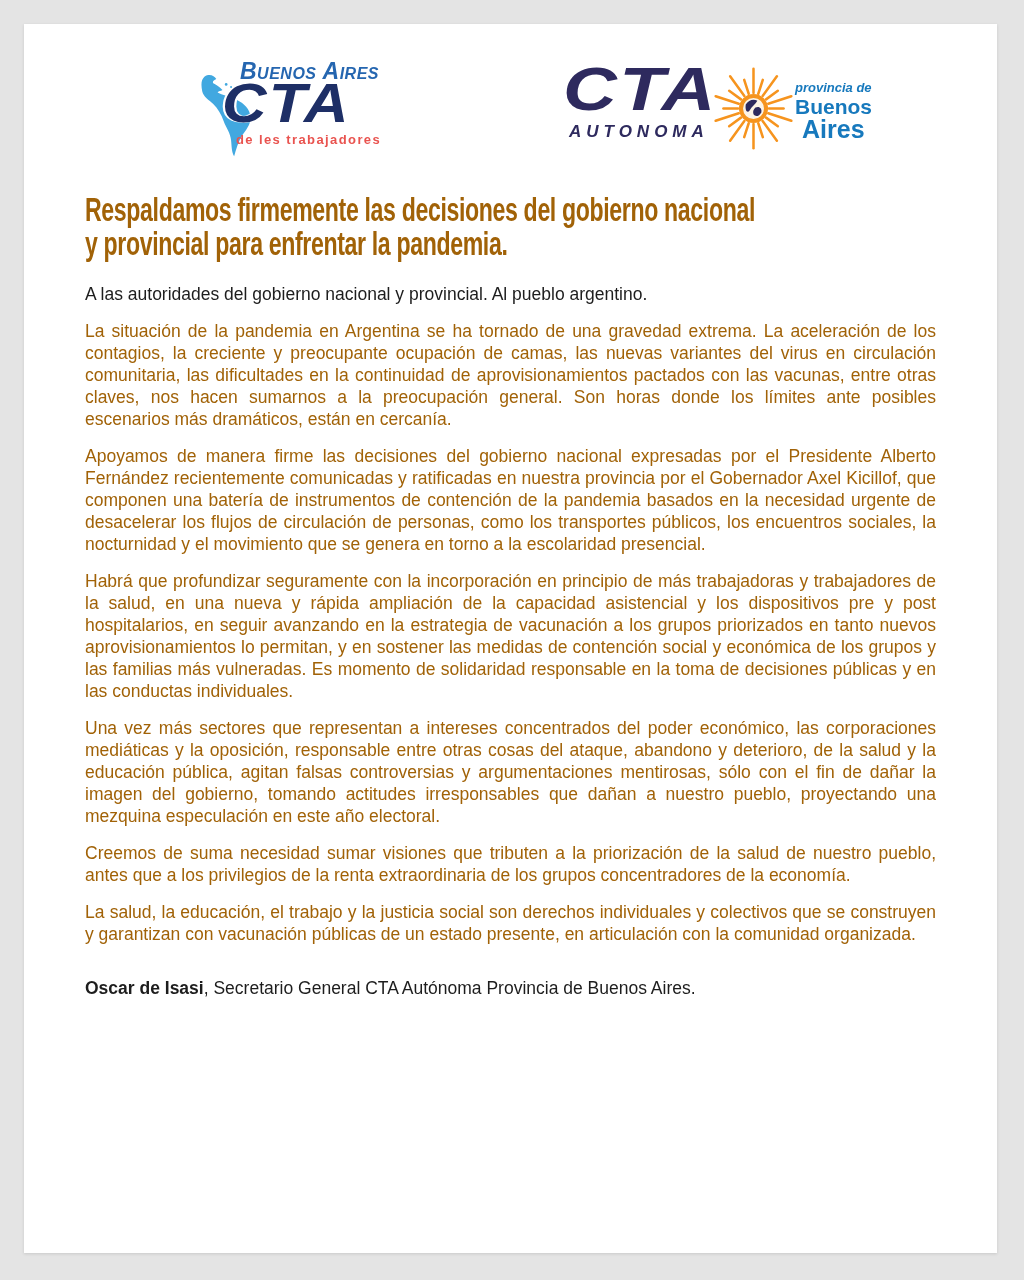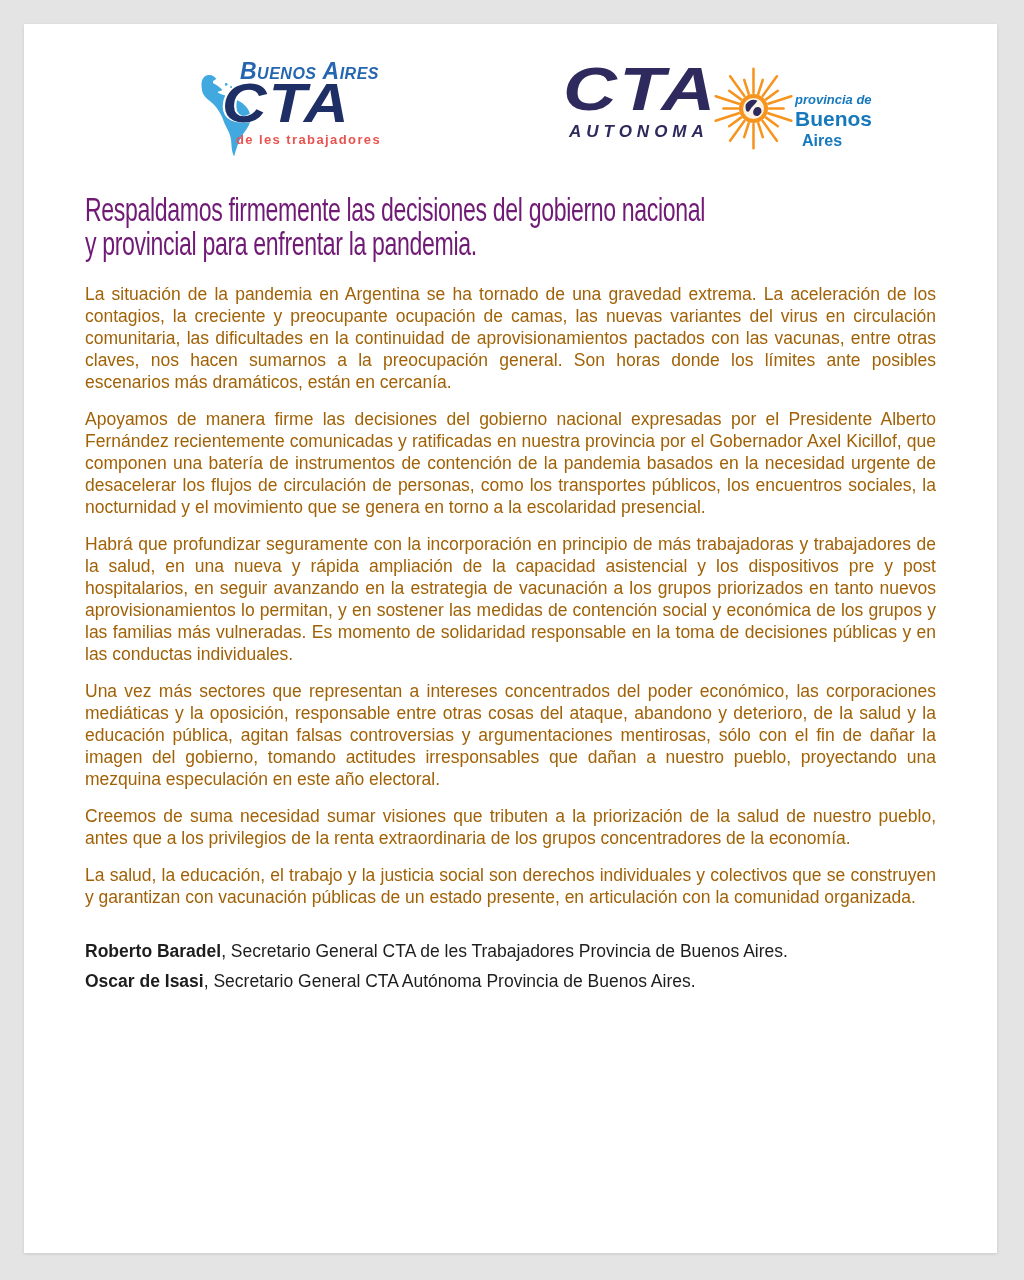--- a/index.html
+++ b/index.html
@@ -120,46 +120,46 @@
   .logo2 .sun-svg {
     position: absolute;
     left: 150px;
     top: -12px;
     width: 97px;
     height: 97px;
   }
   .logo2 .l2-region {
     position: absolute;
     left: 240px;
-    top: 20px;
+    top: 8px;
     color: #1779bd;
     white-space: nowrap;
   }
   .logo2 .l2-prov {
     font-size: 13px;
     font-style: italic;
     font-weight: 600;
     margin-bottom: 1px;
   }
   .logo2 .l2-ba1 {
     font-size: 21px;
     font-weight: 800;
     line-height: 22px;
   }
   .logo2 .l2-ba2 {
-    font-size: 16px;
+    font-size: 25px;
     font-weight: 800;
     line-height: 22px;
     margin-left: 7px;
   }
   
   .doc-title {
     margin: 0 0 22px 0;
-    color: #701a75;
-    font-weight: normal;
+    color: #a16207;
+    font-weight: bold;
   }
   .doc-title .t-line {
     display: block;
     line-height: 34px;
     height: 34px;
     white-space: nowrap;
   }
   .doc-title .t-line > span {
     display: inline-block;
     font-size: 33px;
@@ -252,27 +252,27 @@
         </div>
       </div>
 
     </div>
 
     <h1 class="doc-title">
       <span class="t-line"><span>Respaldamos firmemente las decisiones del gobierno nacional</span></span>
       <span class="t-line"><span>y provincial para enfrentar la pandemia.</span></span>
     </h1>
 
+    <p class="salutation">A las autoridades del gobierno nacional y provincial. Al pueblo argentino.</p>
 
     <p class="para">La situación de la pandemia en Argentina se ha tornado de una gravedad extrema. La aceleración de los contagios, la creciente y preocupante ocupación de camas, las nuevas variantes del virus en circulación comunitaria, las dificultades en la continuidad de aprovisionamientos pactados con las vacunas, entre otras claves, nos hacen sumarnos a la preocupación general. Son horas donde los límites ante posibles escenarios más dramáticos, están en cercanía.</p>
     <p class="para">Apoyamos de manera firme las decisiones del gobierno nacional expresadas por el Presidente Alberto Fernández recientemente comunicadas y ratificadas en nuestra provincia por el Gobernador Axel Kicillof, que componen una batería de instrumentos de contención de la pandemia basados en la necesidad urgente de desacelerar los flujos de circulación de personas, como los transportes públicos, los encuentros sociales, la nocturnidad y el movimiento que se genera en torno a la escolaridad presencial.</p>
     <p class="para">Habrá que profundizar seguramente con la incorporación en principio de más trabajadoras y trabajadores de la salud, en una nueva y rápida ampliación de la capacidad asistencial y los dispositivos pre y post hospitalarios, en seguir avanzando en la estrategia de vacunación a los grupos priorizados en tanto nuevos aprovisionamientos lo permitan, y en sostener las medidas de contención social y económica de los grupos y las familias más vulneradas. Es momento de solidaridad responsable en la toma de decisiones públicas y en las conductas individuales.</p>
     <p class="para">Una vez más sectores que representan a intereses concentrados del poder económico, las corporaciones mediáticas y la oposición, responsable entre otras cosas del ataque, abandono y deterioro, de la salud y la educación pública, agitan falsas controversias y argumentaciones mentirosas, sólo con el fin de dañar la imagen del gobierno, tomando actitudes irresponsables que dañan a nuestro pueblo, proyectando una mezquina especulación en este año electoral.</p>
     <p class="para">Creemos de suma necesidad sumar visiones que tributen a la priorización de la salud de nuestro pueblo, antes que a los privilegios de la renta extraordinaria de los grupos concentradores de la economía.</p>
     <p class="para">La salud, la educación, el trabajo y la justicia social son derechos individuales y colectivos que se construyen y garantizan con vacunación públicas de un estado presente, en articulación con la comunidad organizada.</p>
 
     <div class="signatures">
-      <p class="sig-line"><span class="sig-name">Roberto Baradel</span><span>, Secretario General CTA de les Trabajadores Provincia de Buenos Aires.</span></p>
       <p class="sig-line"><span class="sig-name">Oscar de Isasi</span><span>, Secretario General CTA Autónoma Provincia de Buenos Aires.</span></p>
     </div>
 
   </div>
 </div>
 
 </body></html>

